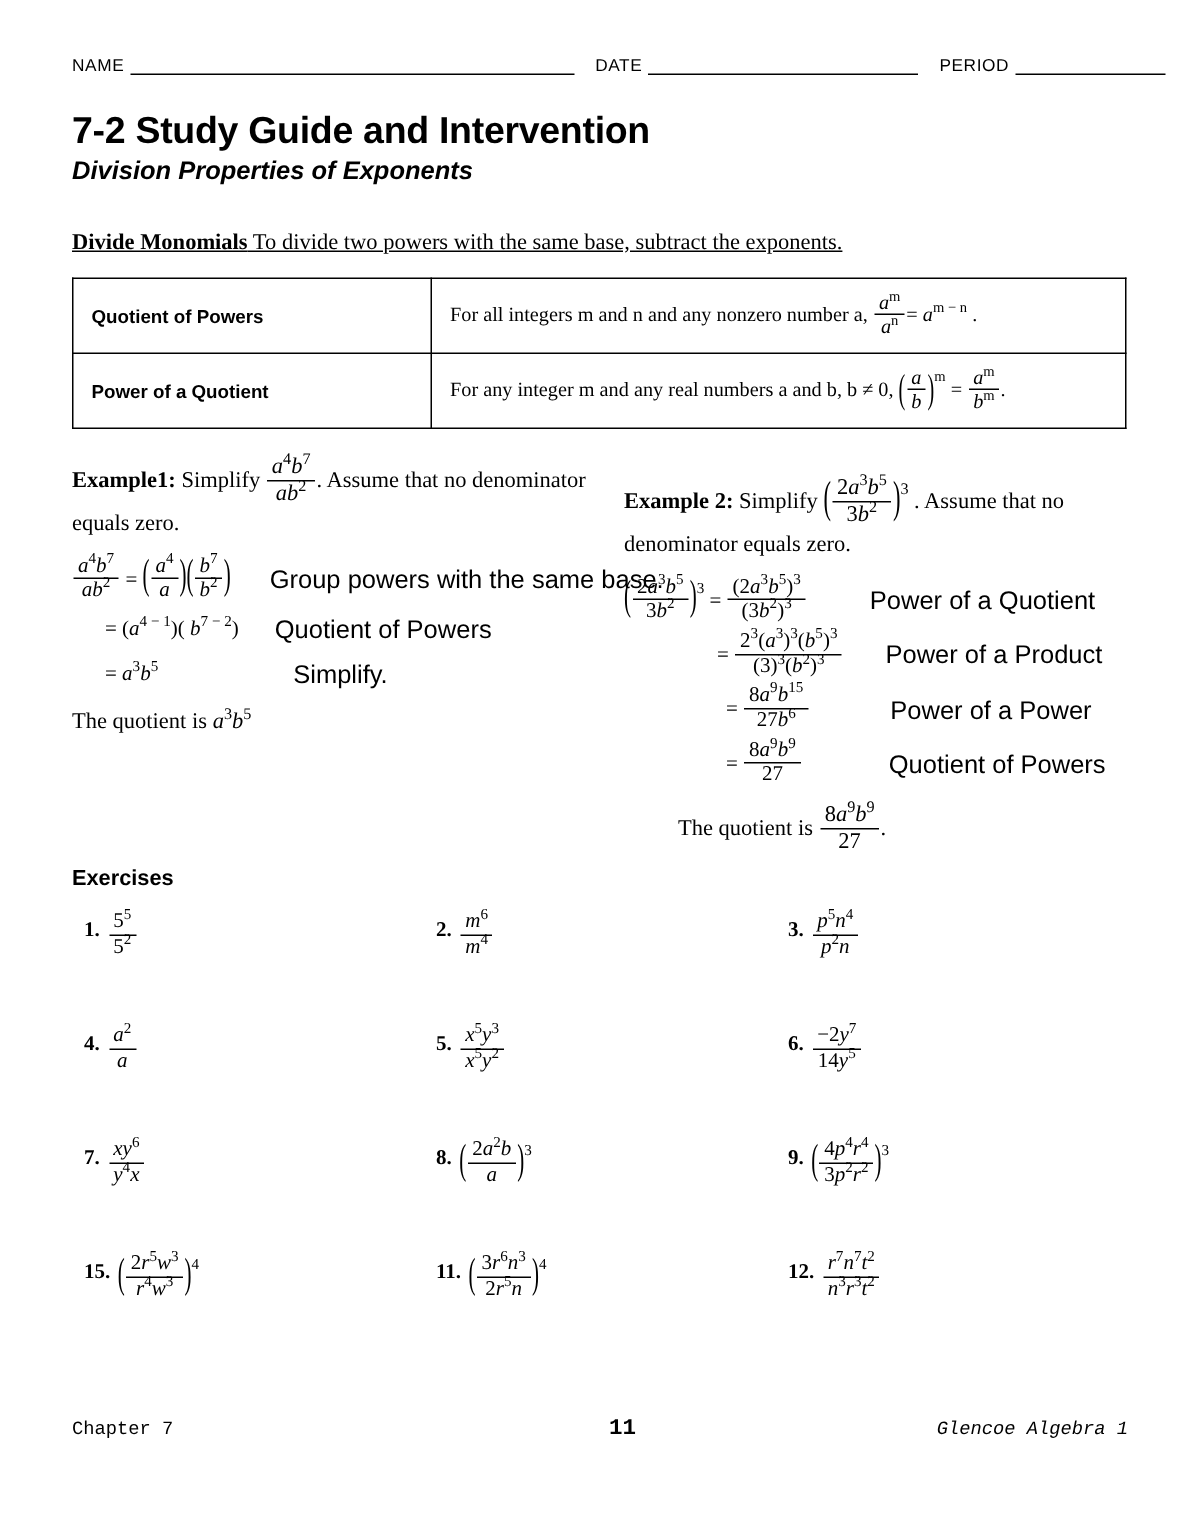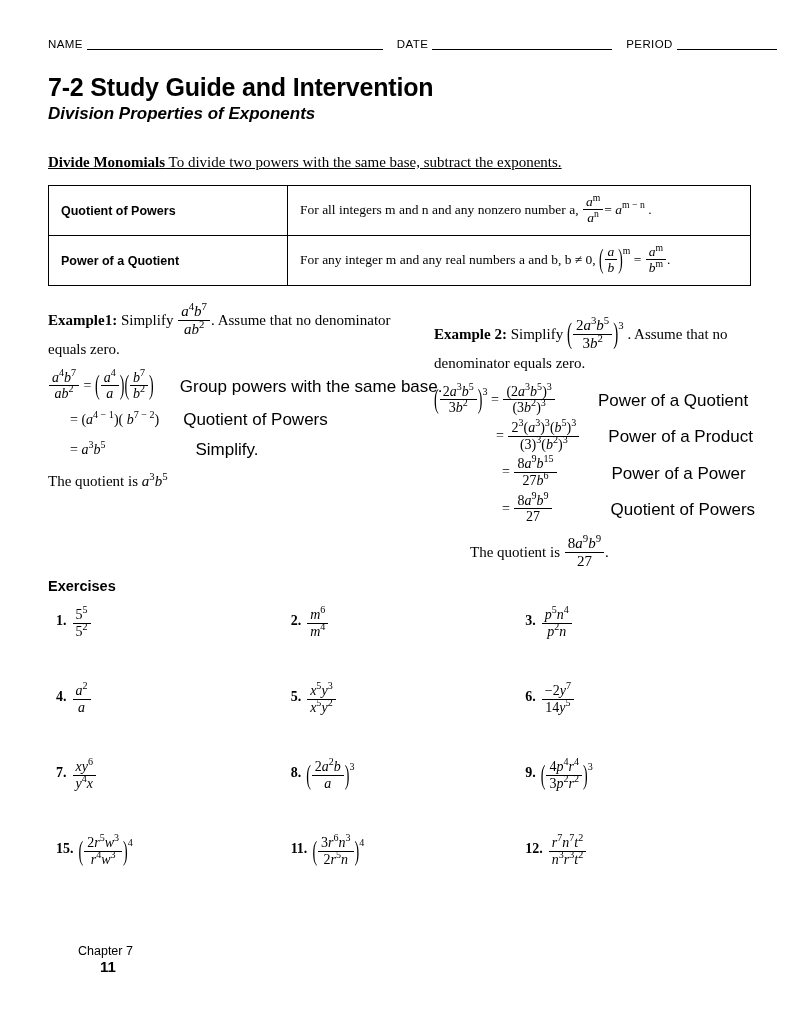--- a/index.html
+++ b/index.html
@@ -100,21 +100,21 @@
   .examples {
     margin-top: 18px;
     position: relative;
     min-height: 268px;
   }
   .ex {
     position: absolute;
     top: 0;
   }
   .ex.left { left: 0; width: 350px; }
-  .ex.right { left: 386px; width: 332px; }
+  .ex.right { left: 368px; width: 332px; }
   .ex.right .exhead { margin-top: 14px; }
 
   .exhead {
     font-size: 15px;
     line-height: 1.45;
   }
   .exhead b { font-weight: bold; }
 
   .worklines {
     margin-top: 10px;
@@ -211,23 +211,22 @@
   }
 
   
   .footer {
     position: absolute;
     left: 48px;
     right: 48px;
     top: 944px;
     display: flex;
     align-items: baseline;
-    font-family: Liberation Sans, sans-serif;
+    font-family: Liberation Mono, monospace;
     font-size: 12.5px;
-    flex-direction: column;
   }
   .footer .chap { flex: 1; text-align: left; }
   .footer .pg {
     flex: none;
     font-weight: bold;
     font-size: 15px;
     text-align: center;
     width: 60px;
     margin-left: 30px;
   }
@@ -427,15 +426,16 @@
         </div>
       </div>
 
     </div>
 
   </div>
 
   <div class="footer">
     <div class="chap">Chapter 7</div>
     <div class="pg">11</div>
+    <div class="src">Glencoe Algebra 1</div>
   </div>
 
 </div>
 
 </body></html>

